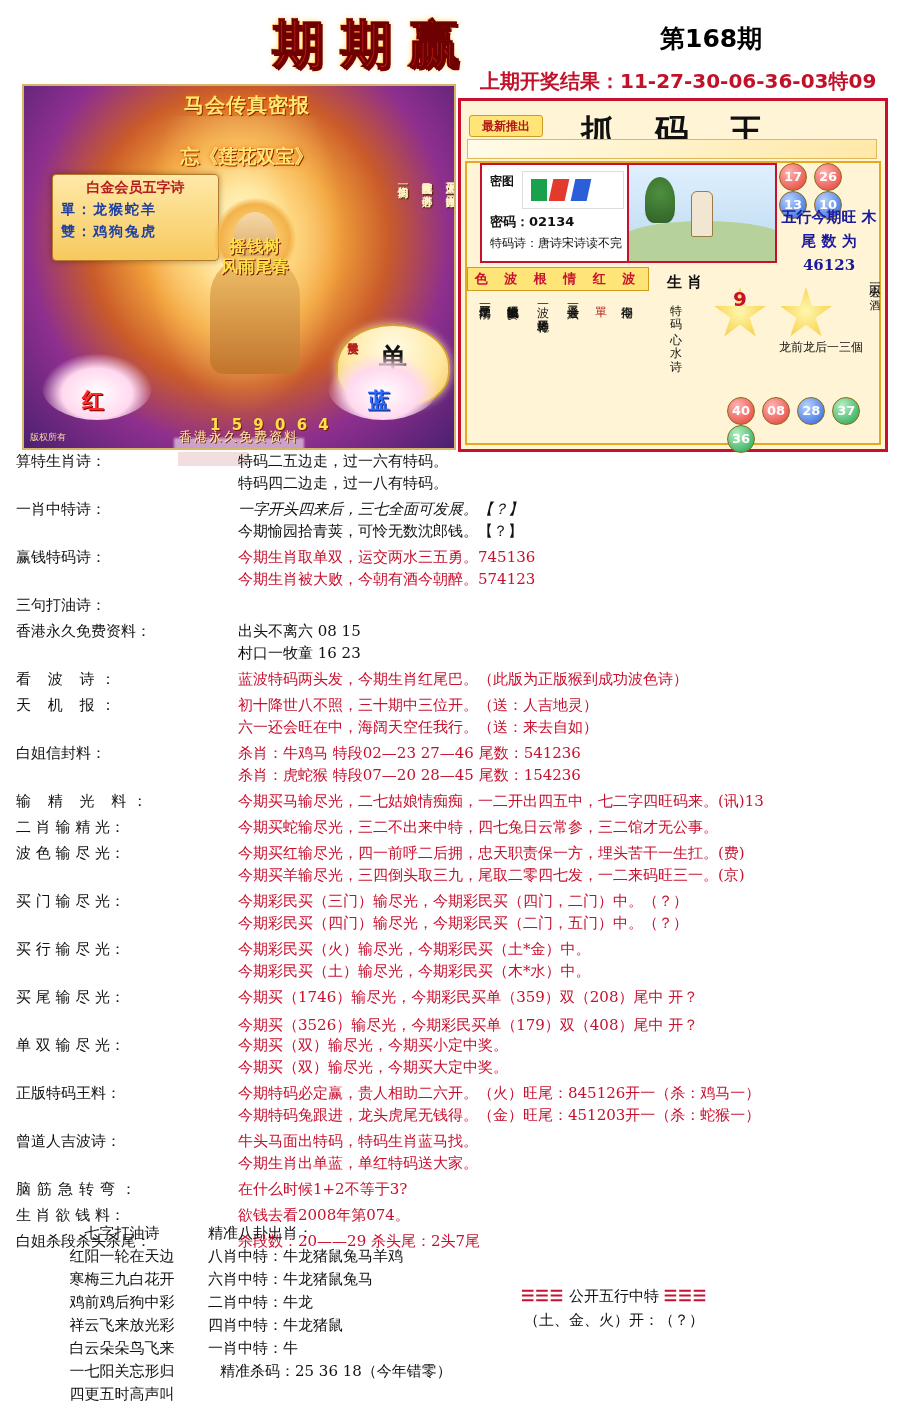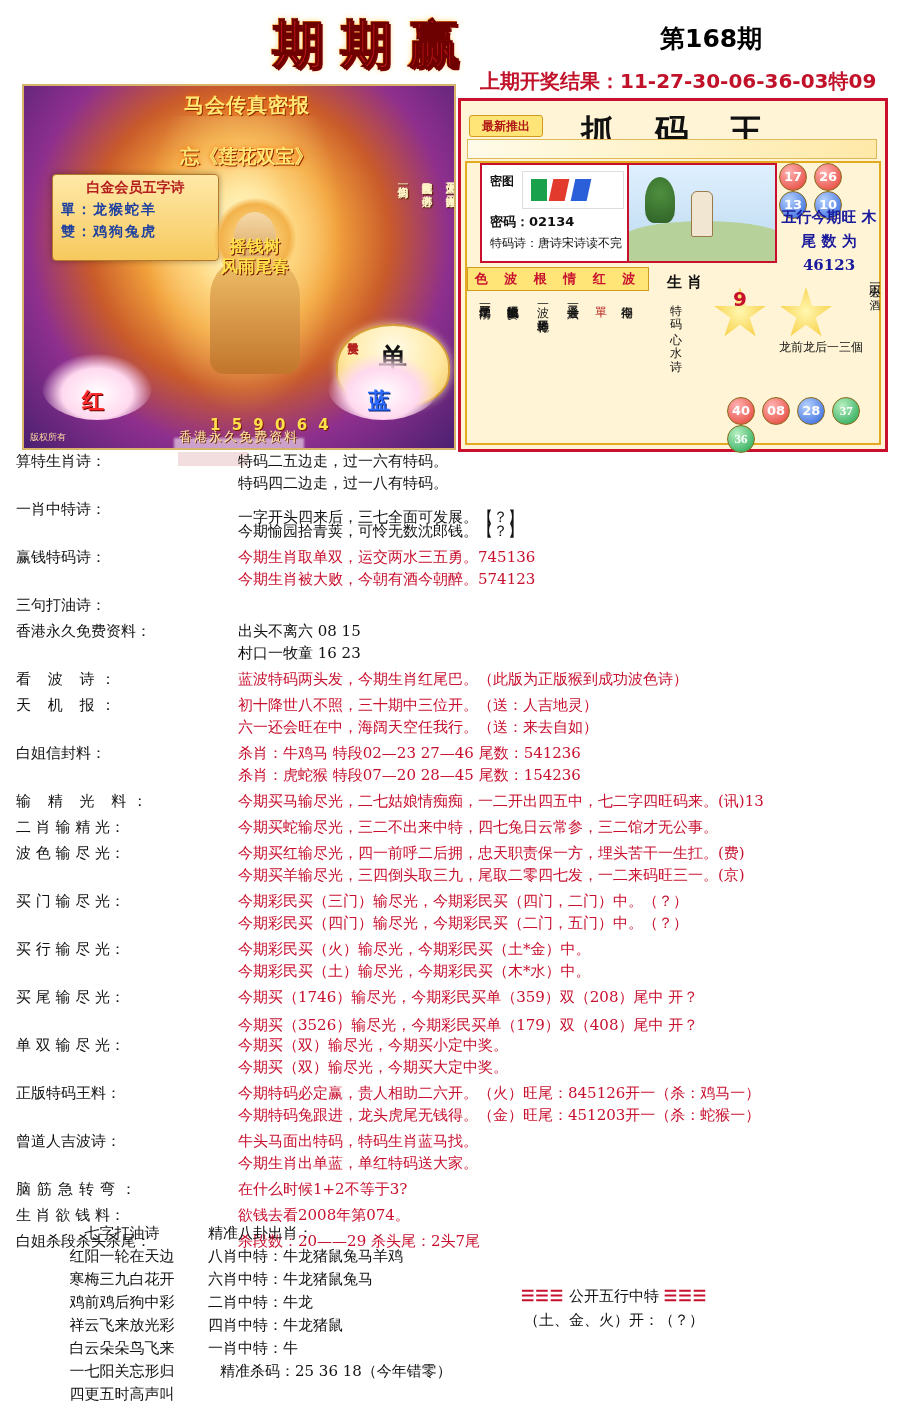--- a/index.html
+++ b/index.html
@@ -184,21 +184,21 @@
     position:absolute;left:318px;top:62px;width:100px;height:40px;
   }
   .ball{
     width:26px;height:26px;border-radius:50%;display:inline-block;
     text-align:center;line-height:26px;font-size:13px;font-weight:bold;color:#111;
     border:1px solid #8a6a18;margin-right:2px;
     background:radial-gradient(circle at 35% 30%,#fff6b0,#f3c53c);
   }
   .ball.red{background:radial-gradient(circle at 35% 30%,#ffb3b3,#e23b2e);color:#fff;}
   .ball.blue{background:radial-gradient(circle at 35% 30%,#b5d2ff,#2b5fd9);color:#fff;}
-  .ball.green{background:radial-gradient(circle at 35% 30%,#b7f0c2,#1aa14b);color:#fff;font-family:Liberation Serif, serif;}
+  .ball.green{background:radial-gradient(circle at 35% 30%,#b7f0c2,#1aa14b);color:#fff;}
   .rp-five{
     position:absolute;left:316px;top:104px;width:104px;font-size:15px;
     color:#1a1a9c;font-weight:bold;line-height:24px;text-align:center;
     font-family:"DejaVu Serif",serif;
   }
   .rp-bar2{
     position:absolute;left:6px;top:166px;width:180px;height:22px;
     background:#ffe477;border:1px solid #d19a20;text-align:center;
     font-size:13px;font-weight:bold;color:#c8102e;line-height:22px;letter-spacing:6px;
   }
@@ -395,21 +395,21 @@
 
 <div class="body-text" id="content-rows">
     <div class="row" style="position: absolute; left: 0px; top: 0px; width: 900px; height: 44px;">
       <div class="lab" style="top: 0px;">算特生肖诗：</div>
       <div class="blurbox"></div>
       <div class="val" style="top: 0px;">特码二五边走，过一六有特码。</div>
       <div class="val" style="top: 22px;">特码四二边走，过一八有特码。</div>
     </div>
     <div class="row" style="position: absolute; left: 0px; top: 48px; width: 900px; height: 44px;">
       <div class="lab" style="top: 0px;">一肖中特诗：</div>
-      <div class="val" style="top: 8px;">一字开头四来后，三七全面可发展。【？】</div>
+      <div class="val" style="top: 0px; font-style: italic;">一字开头四来后，三七全面可发展。【？】</div>
       <div class="val" style="top: 22px;">今期愉园拾青荚，可怜无数沈郎钱。【？】</div>
     </div>
     <div class="row" style="position: absolute; left: 0px; top: 96px; width: 900px; height: 44px;">
       <div class="lab" style="top: 0px;">赢钱特码诗：</div>
       <div class="val red" style="top: 0px;">今期生肖取单双，运交两水三五勇。745136</div>
       <div class="val red" style="top: 22px;">今期生肖被大败，今朝有酒今朝醉。574123</div>
     </div>
     <div class="row" style="position: absolute; left: 0px; top: 144px; width: 900px; height: 22px;">
       <div class="lab" style="top: 0px;">三句打油诗：</div>
     </div>

